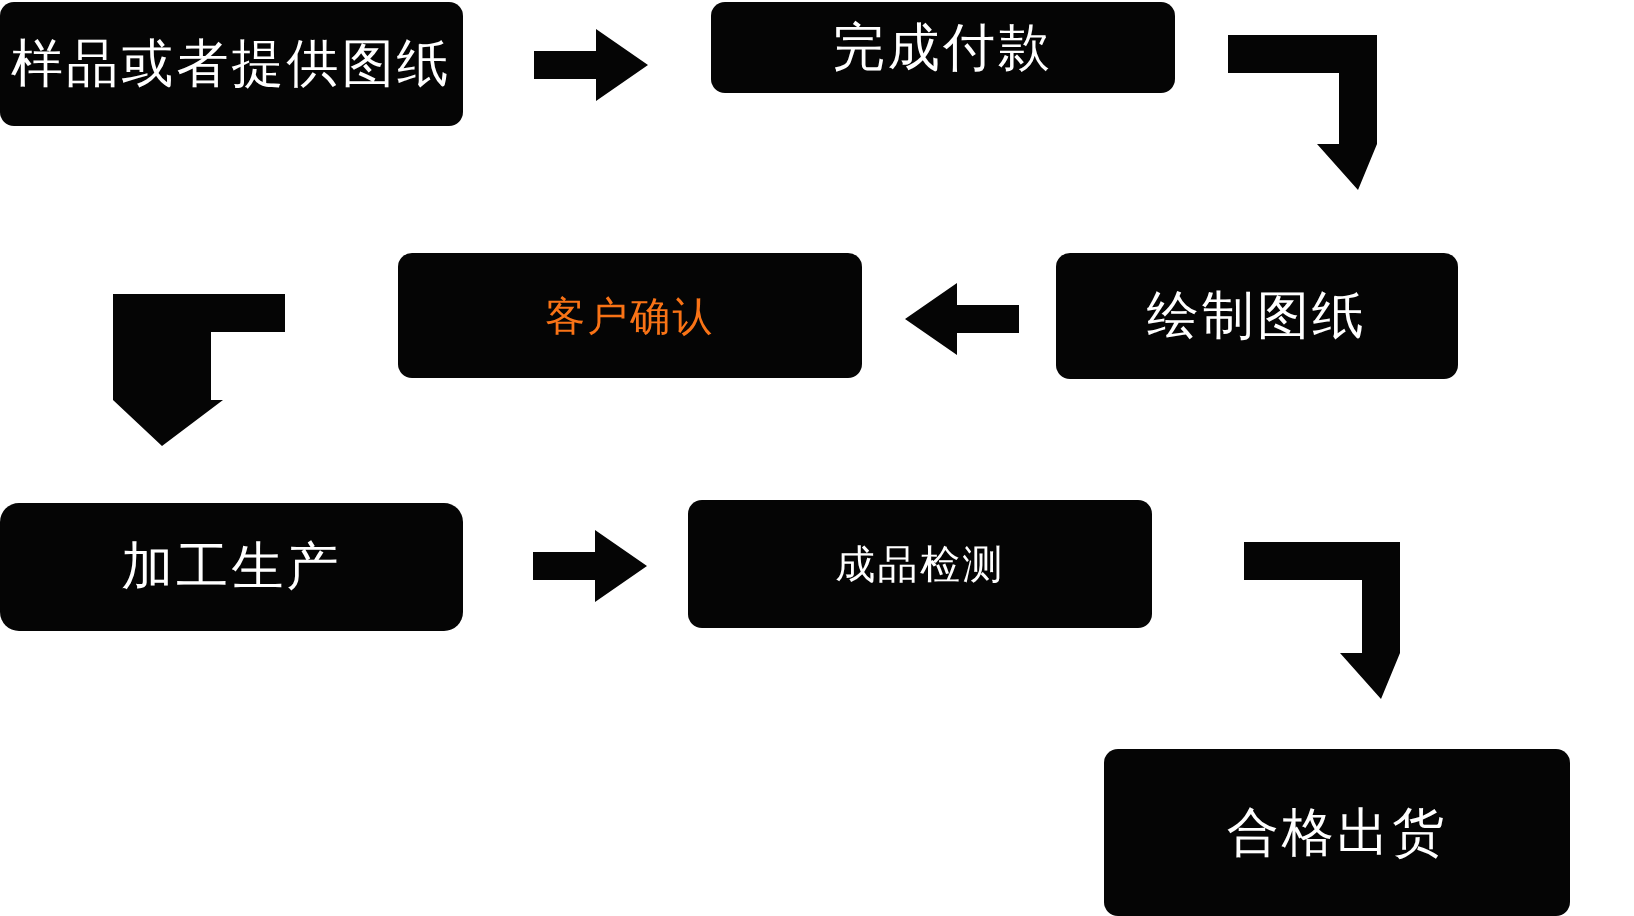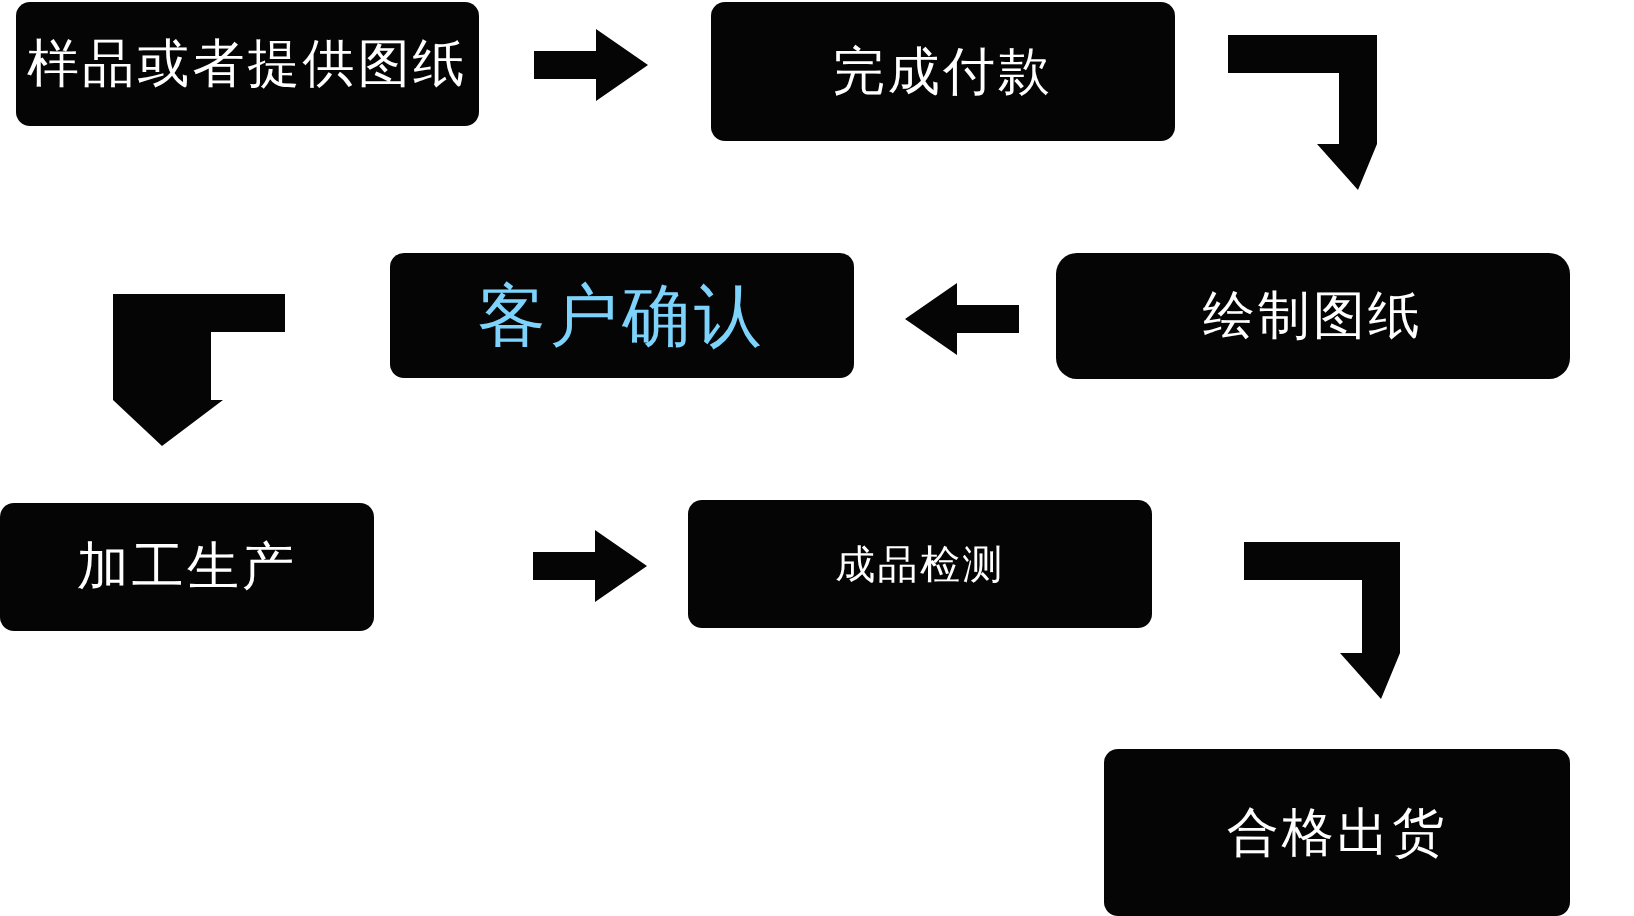--- a/index.html
+++ b/index.html
@@ -47,37 +47,37 @@
   }
   .shape-fill {
     fill: #050505;
   }
 </style>
 </head>
 <body>
 
 <div id="flow-canvas" style="background: rgb(255, 255, 255);">
 
-  <div class="node" id="node-1" style="left: 16px; top: 2px; width: 463px; height: 124px; font-size: 52px; background: rgb(5, 5, 5); color: rgb(255, 255, 255); text-align: right;">
+  <div class="node" id="node-1" style="left: 0px; top: 2px; width: 463px; height: 124px; font-size: 52px; background: rgb(5, 5, 5); color: rgb(255, 255, 255); text-align: right;">
     <span class="node-label">样品或者提供图纸</span>
   </div>
 
-  <div class="node" id="node-2" style="left: 711px; top: 2px; width: 464px; height: 139px; font-size: 52px; background: rgb(5, 5, 5); color: rgb(255, 255, 255);">
+  <div class="node" id="node-2" style="left: 711px; top: 2px; width: 464px; height: 91px; font-size: 52px; background: rgb(5, 5, 5); color: rgb(255, 255, 255);">
     <span class="node-label">完成付款</span>
   </div>
 
-  <div class="node" id="node-3" style="left: 1056px; top: 253px; width: 514px; height: 126px; font-size: 52px; background: rgb(5, 5, 5); color: rgb(255, 255, 255); border-radius: 21px;">
+  <div class="node" id="node-3" style="left: 1056px; top: 253px; width: 402px; height: 126px; font-size: 52px; background: rgb(5, 5, 5); color: rgb(255, 255, 255);">
     <span class="node-label">绘制图纸</span>
   </div>
 
-  <div class="node" id="node-4" style="left: 390px; top: 253px; width: 464px; height: 125px; font-size: 68px; background: rgb(5, 5, 5); color: #7dd3fc;">
+  <div class="node" id="node-4" style="left: 398px; top: 253px; width: 464px; height: 125px; font-size: 40px; background: rgb(5, 5, 5); color: #f97316;">
     <span class="node-label">客户确认</span>
   </div>
 
-  <div class="node" id="node-5" style="left: 0px; top: 503px; width: 374px; height: 128px; font-size: 52px; background: rgb(5, 5, 5); color: rgb(255, 255, 255);">
+  <div class="node" id="node-5" style="left: 0px; top: 503px; width: 463px; height: 128px; font-size: 52px; background: rgb(5, 5, 5); color: rgb(255, 255, 255); border-radius: 19px;">
     <span class="node-label">加工生产</span>
   </div>
 
   <div class="node" id="node-6" style="left: 688px; top: 500px; width: 464px; height: 128px; font-size: 40px; background: rgb(5, 5, 5); color: rgb(255, 255, 255);">
     <span class="node-label">成品检测</span>
   </div>
 
   <div class="node" id="node-7" style="left: 1104px; top: 749px; width: 466px; height: 167px; font-size: 52px; background: rgb(5, 5, 5); color: #ffffff;">
     <span class="node-label">合格出货</span>
   </div>

